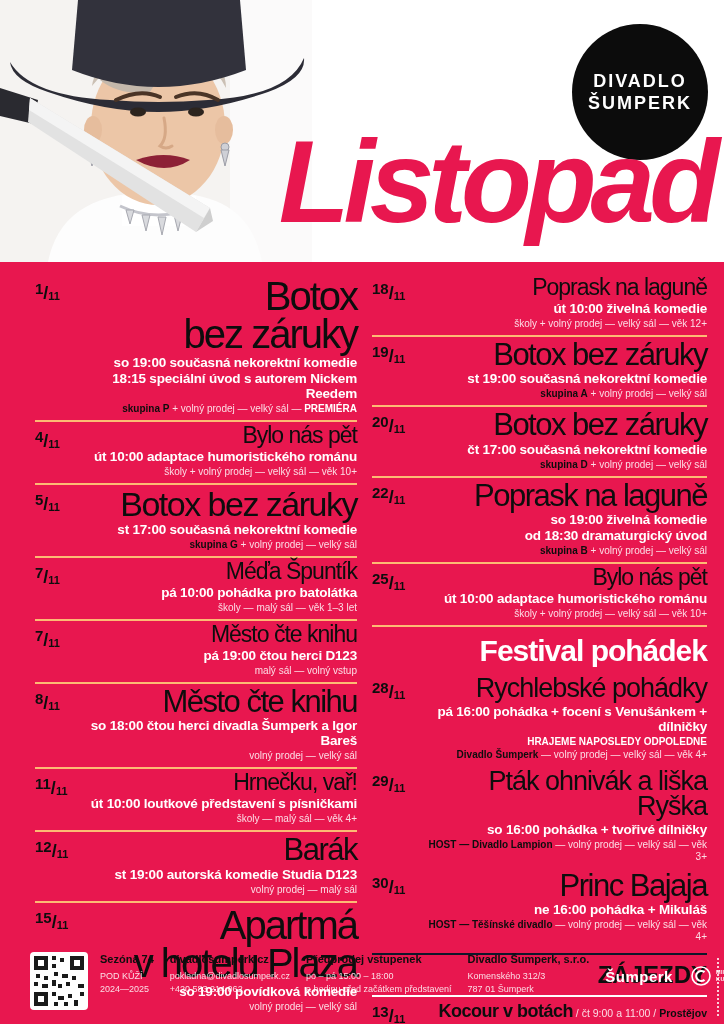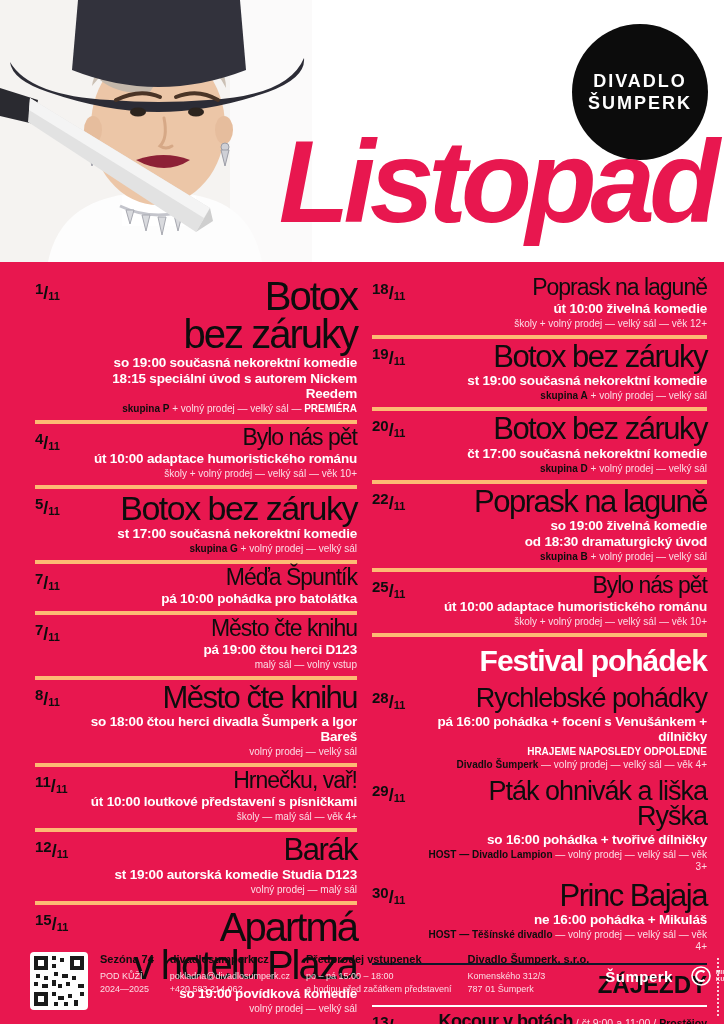--- a/index.html
+++ b/index.html
@@ -12,21 +12,21 @@
         background:#0c0c0c;color:#fff;display:flex;flex-direction:column;align-items:center;
         justify-content:center;font-weight:700;font-size:18px;letter-spacing:2px;line-height:1.25;}
   .month{position:absolute;right:10px;top:124px;font-size:116px;font-weight:800;color:#E8174F;
          letter-spacing:-6px;line-height:1;z-index:5;font-style:italic;}
   
   .pinkbody{position:absolute;left:0;top:262px;width:724px;height:762px;background:#E8174F;}
   .col{position:absolute;top:12px;}
   .col-left{left:35px;width:322px;}
   .col-right{left:372px;width:335px;}
   .entry{position:relative;text-align:right;padding:3px 0 5px;}
-  .div-b{border-bottom:4px solid #fdba74;}
+  .div-b{border-bottom:2px solid #fdba74;}
   .date{position:absolute;left:0;top:6px;color:#0d0d0d;font-weight:700;text-align:left;}
   .date .d{font-size:15px;vertical-align:5px;}
   .date .sl{font-size:18px;}
   .date .m{font-size:11px;vertical-align:-1px;}
   .content{padding-left:48px;}
   .title{color:#0d0d0d;font-weight:400;line-height:.95;letter-spacing:-1px;margin-bottom:2px;}
   .t-xl{font-size:40px;letter-spacing:-2px;}
   .t-xl2{font-size:34px;letter-spacing:-1.5px;}
   .t-lg{font-size:31px;letter-spacing:-1.5px;}
   .t-md2{font-size:27px;}
@@ -152,20 +152,21 @@
             <div class="title t-xl2">Botox bez záruky</div>
             <div class="line">st  17:00  současná nekorektní komedie</div>
             <div class="meta"><span class="strong">skupina G</span><span class="dim"> + volný prodej  —  velký sál</span></div>
           </div>
         </div>
         <div class="entry div-b">
           <div class="date"><span class="d">7</span><span class="sl">/</span><span class="m">11</span></div>
           <div class="content">
             <div class="title t-md">Méďa Špuntík</div>
             <div class="line">pá  10:00  pohádka pro batolátka</div>
+            <div class="meta"><span class="dim">školy —  malý sál  —  věk 1–3 let</span></div>
           </div>
         </div>
         <div class="entry div-b">
           <div class="date"><span class="d">7</span><span class="sl">/</span><span class="m">11</span></div>
           <div class="content">
             <div class="title t-md">Město čte knihu</div>
             <div class="line">pá 19:00  čtou herci D123</div>
             <div class="meta"><span class="dim">malý sál  —  volný vstup</span></div>
           </div>
         </div>

